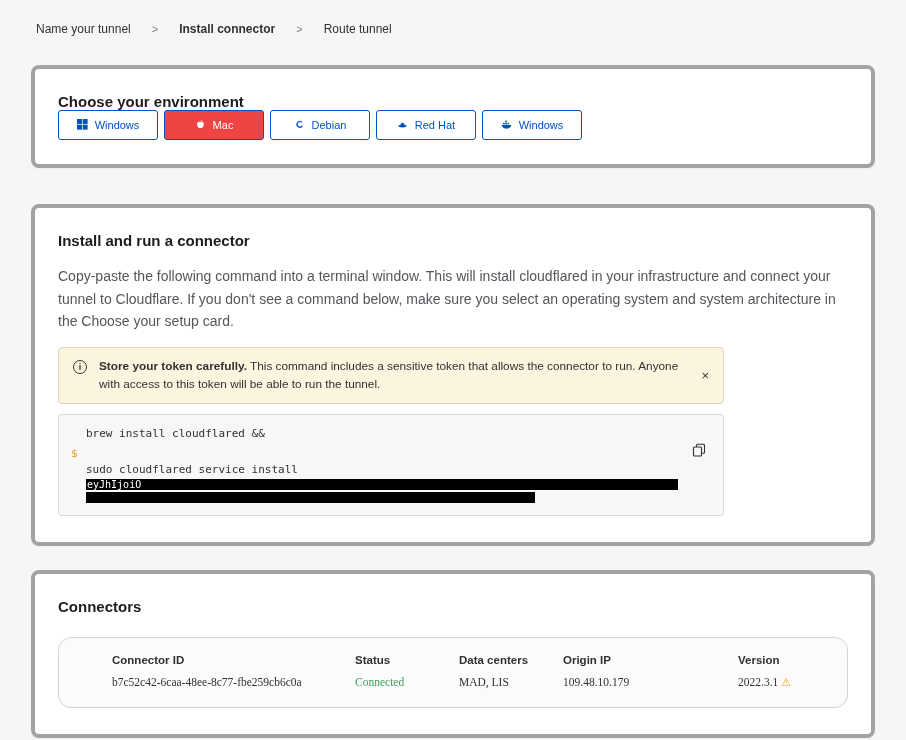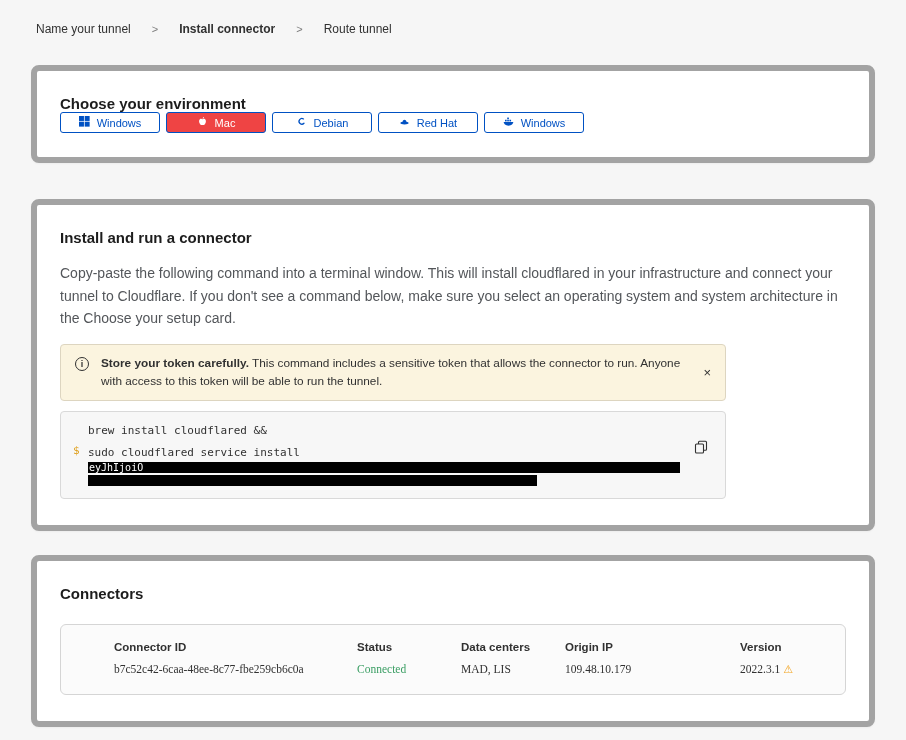--- a/index.html
+++ b/index.html
@@ -13,35 +13,35 @@
 
   
   .breadcrumb { display: flex; align-items: center; gap: 21px; font-size: 12px; margin-left: 5px; }
   .crumb { color: #313131; cursor: pointer; }
   .crumb.active { font-weight: 700; }
   .sep { color: #7d7d7d; font-size: 11px; }
 
   
   .card {
     background: #ffffff;
-    border: 6px solid #a3a3a3;
+    border: 4px solid #a3a3a3;
     border-radius: 8px;
     box-shadow: 0 1px 2px rgba(0,0,0,0.04);
     padding: 24px 23px;
   }
   .card-env { margin-top: 29px; }
   .card-install { margin-top: 36px; padding-bottom: 26px; }
   .card-connectors { margin-top: 24px; padding-bottom: 26px; }
   .card-title { font-size: 15px; font-weight: 700; color: #1d1d1d; }
 
   
   .os-label { font-size: 12px; margin: 20px 0 9px; }
   .os-row { display: flex; gap: 6px; }
   .os-btn {
-    min-width: 100px; height: 21px;
+    min-width: 100px; height: 30px;
     display: inline-flex; align-items: center; justify-content: center; gap: 7px;
     background: #ffffff; border: 1px solid #0051c3; border-radius: 3px;
     color: #0051c3; font-size: 11px; font-family: inherit; cursor: pointer;
   }
   .os-btn.selected { background: #ef4444; color: #ffffff; }
   .os-btn svg { width: 11px; height: 11px; flex: none; }
 
   
   .install-desc { font-size: 14px; color: #53565a; line-height: 1.62; margin: 16px 0 14px; }
   .warning {
@@ -63,36 +63,36 @@
     font-family: inherit; line-height: 1; padding: 2px;
   }
   .code-block {
     position: relative; width: 666px; margin-top: 10px;
     background: #f7f7f7; border: 1px solid #d9d9d9; border-radius: 4px;
     padding: 11px 44px 12px 27px;
     font-family: "DejaVu Sans Mono", monospace; font-size: 11px; color: #313131;
   }
   .prompt { position: absolute; left: 12px; top: 32px; color: #dfa223; }
   .code-line { line-height: 16px; white-space: pre; }
-  .code-line.second { margin-top: 6px; }
+  .code-line.second { margin-top: 20px; }
   .redact { background: #000000; height: 11px; }
   .redact-1 { width: 592px; margin-top: 1px; display: flex; align-items: center; text-align: right; }
   .redact-2 { width: 449px; margin-top: 2px; }
   .token-visible { color: #ffffff; font-size: 10px; line-height: 11px; padding-left: 1px; white-space: pre; }
   .copy-btn {
     position: absolute; right: 16px; top: 28px;
     width: 16px; height: 16px; background: none; border: none; padding: 0;
     color: #313131; cursor: pointer;
   }
   .copy-btn svg { width: 14px; height: 14px; }
 
   
   .connectors-table {
     margin-top: 22px;
-    border: 1px solid #d5d5d5; border-radius: 6px;
+    border: 1px solid #d5d5d5; border-radius: 13px;
     background: #fbfbfb;
     padding: 16px 14px 18px 53px;
   }
   .table-grid { display: grid; grid-template-columns: 243px 104px 104px 175px auto; }
   .th { font-size: 11.5px; font-weight: 700; color: #313131; padding-bottom: 10px; }
   .td { font-size: 11.5px; color: #313131; font-family: Liberation Serif, serif; }
   .status-connected { color: #3a9e63; }
   .version-warning-icon { color: #f2a523; font-size: 11px; margin-left: 3px; }
 </style>
 </head>

